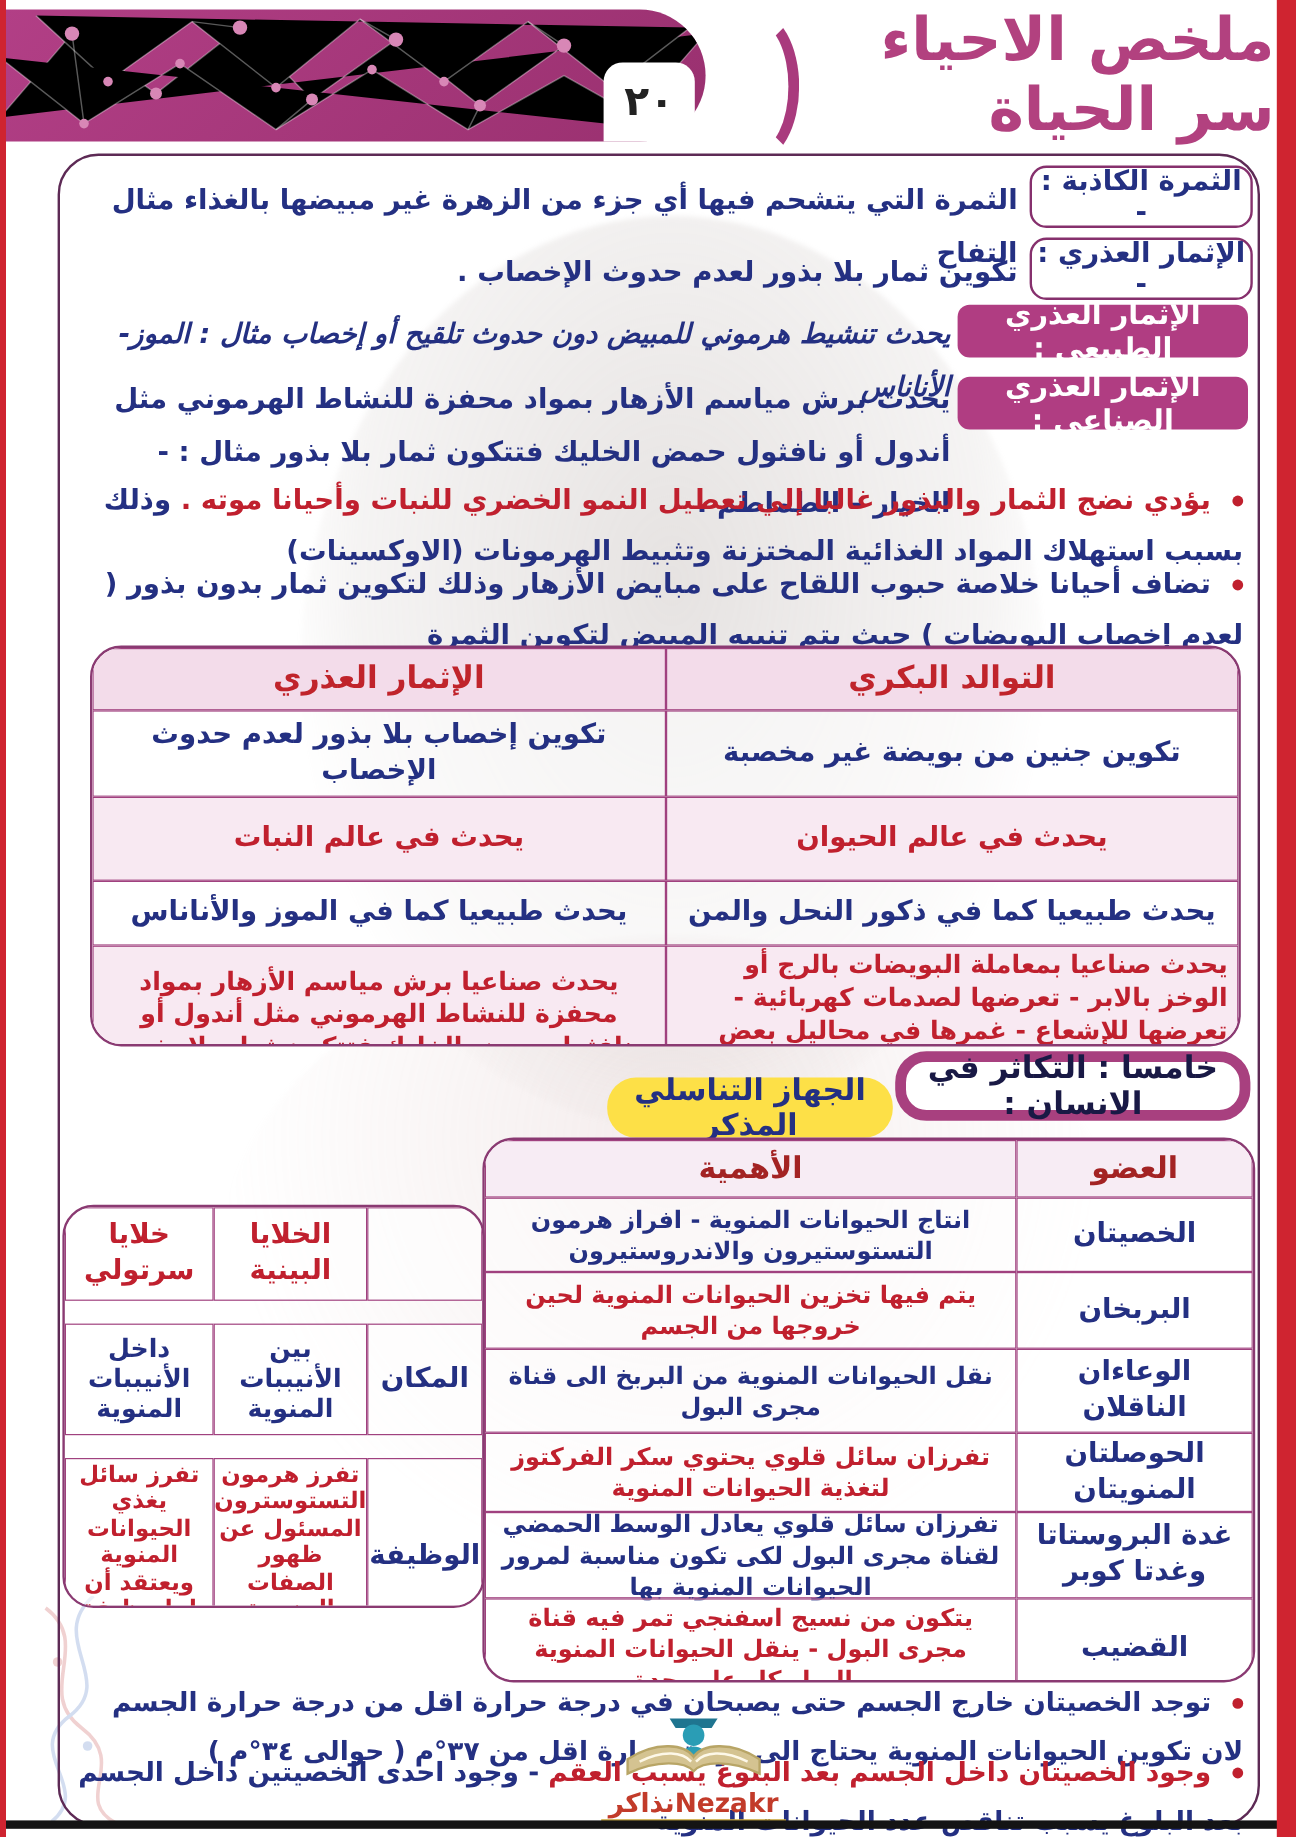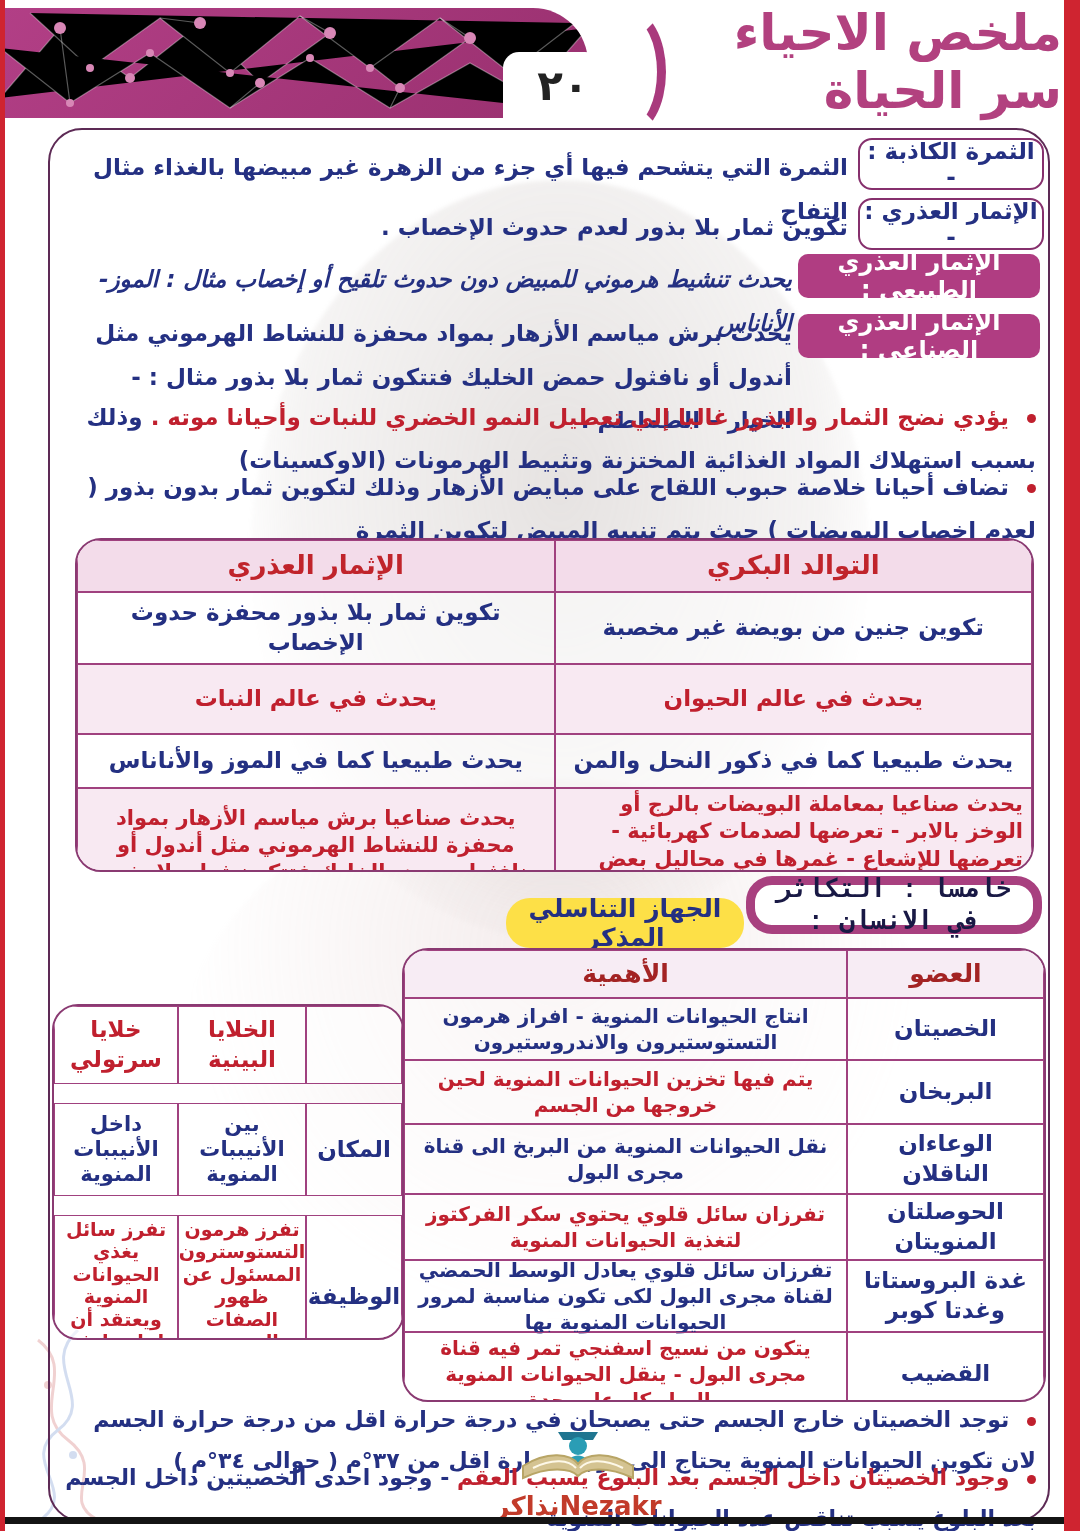--- a/index.html
+++ b/index.html
@@ -13,21 +13,21 @@
   
   .strip{position:absolute;top:0;height:1531px;background:#cf2430;z-index:6;}
   
   .banner{position:absolute;left:0;top:8px;width:588px;height:110px;
           background:linear-gradient(135deg,#b23f86,#99306f);
           border-radius:0 58px 58px 0;overflow:hidden;z-index:2;}
   .arc{position:absolute;left:596px;top:10px;width:52px;height:106px;
        border:9px solid #a93a7d;border-color:transparent #a93a7d transparent transparent;
        border-radius:50%;z-index:2;}
   .pagetab{position:absolute;left:503px;top:52px;width:76px;height:66px;background:#fff;
-           border-radius:16px 16px 0 0;z-index:3;color:#222;font-size:42px;padding-left:22px;}
+           border-radius:16px 16px 0 0;z-index:3;color:#222;font-size:34px;}
   .htitle{position:absolute;left:650px;top:22px;width:412px;height:80px;z-index:2;
           color:#b2417f;font-size:50px;display:flex;align-items:center;justify-content:center;}
   
   .ghost{position:absolute;z-index:0;border-radius:50%;filter:blur(2px);}
   
   .mainbox{position:absolute;left:48px;top:128px;width:998px;height:1390px;
            border:2.5px solid #5d2a55;border-radius:34px;z-index:1;}
   
   .deflab{border:2.5px solid #86306d;border-radius:14px;background:#fff;
           font-size:23px;z-index:2;}
@@ -46,26 +46,26 @@
   .t1cell{font-size:23px;}
   .t2org{font-size:23px;background:rgba(255,255,255,0.5);justify-content:center;}
   .t2imp{font-size:20px;background:rgba(255,255,255,0.5);}
   .t2hdr{background:#f7ecf4;font-size:25px;}
   .t3hdr{font-size:23px;background:rgba(255,255,255,0.6);}
   .t3cell{font-size:19px;line-height:1.18;background:rgba(255,255,255,0.6);margin-top:19px;}
   .t3lab{font-size:23px;}
   
   .sec5{position:absolute;left:746px;top:876px;width:296px;height:58px;z-index:2;
         border:9px solid #a8407f;border-radius:26px;background:#fff;
-        color:#191945;font-size:26px;box-sizing:border-box;font-family:Liberation Mono, monospace;}
+        color:#191945;font-size:26px;box-sizing:border-box;}
   .sub5{position:absolute;left:506px;top:898px;width:238px;height:50px;z-index:2;
         background:#fde047;border-radius:24px;color:#243082;font-size:25px;}
   .bbott{font-size:22px;line-height:1.85;text-align:right;z-index:3;position:absolute;}
   .wm{position:absolute;left:468px;top:1422px;width:220px;height:100px;z-index:4;text-align:center;}
-  .wmtxt{color:#c23b2a;font-size:26px;border-bottom:3px solid #caa93f;display:inline-block;
+  .wmtxt{color:#c23b2a;font-size:22px;border-bottom:3px solid #caa93f;display:inline-block;
          padding:0 6px;line-height:1.1;}
   .botbar{position:absolute;left:0;top:1517px;width:1080px;height:7px;background:#141414;z-index:5;}
 </style>
 </head>
 <body>
 
 <div class="page">
 
   <div class="strip" style="left:0;width:5px;"></div>
   <div class="strip" style="left:1064px;width:16px;"></div>
@@ -163,21 +163,21 @@
       <span>التوالد البكري</span>
       </div>
     <div class="cell hdr1">
       <span>الإثمار العذري</span>
       </div>
 
     <div class="cell t1cell navy rowwhite">
       <span>تكوين جنين من بويضة غير مخصبة</span>
       </div>
     <div class="cell t1cell navy rowwhite">
-      <span>تكوين ثمار بلا بذور محفزة حدوث الإخصاب</span>
+      <span>تكوين إخصاب بلا بذور لعدم حدوث الإخصاب</span>
       </div>
 
     <div class="cell t1cell red rowpink">
       <span>يحدث في عالم الحيوان</span>
       </div>
     <div class="cell t1cell red rowpink">
       <span>يحدث في عالم النبات</span>
       </div>
 
     <div class="cell t1cell navy rowwhite">

